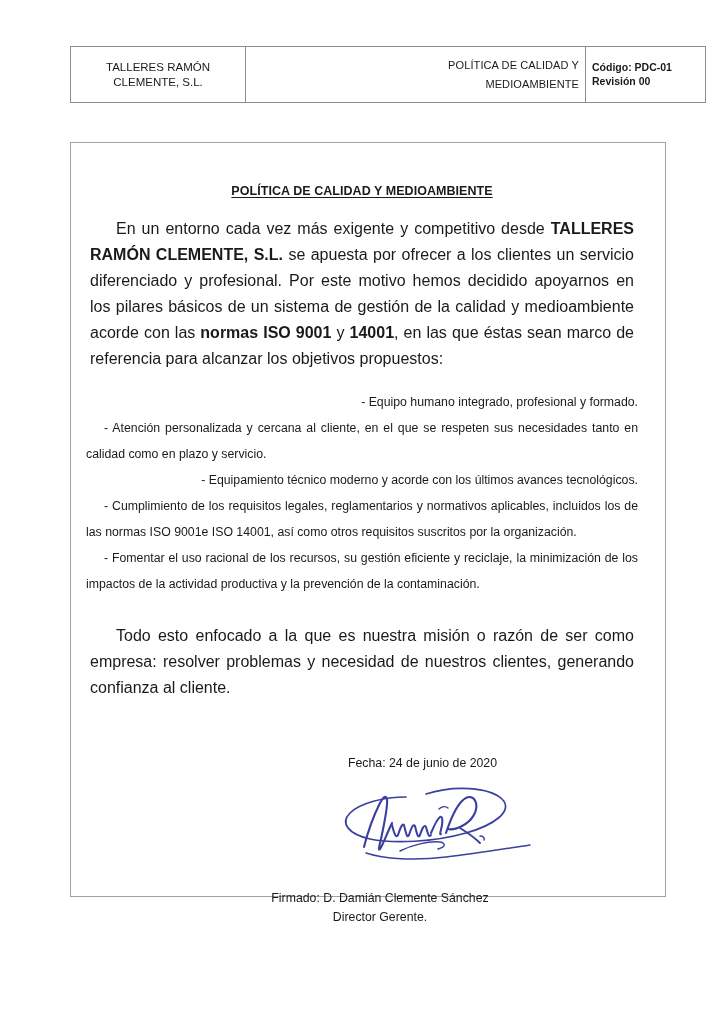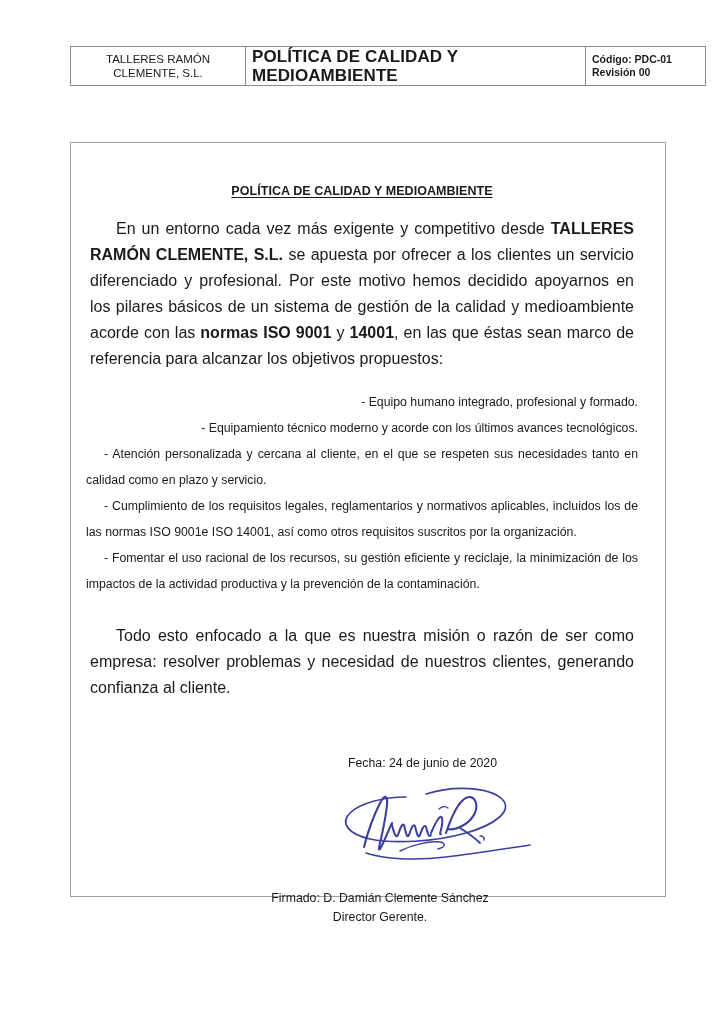--- a/index.html
+++ b/index.html
@@ -16,40 +16,40 @@
     color: #1a1a1a;
     overflow: hidden;
   }
 
   
   .header-table {
     position: absolute;
     left: 70px;
     top: 46px;
     width: 596px;
-    height: 40px;
+    height: 57px;
     border-collapse: collapse;
     table-layout: fixed;
   }
   .header-table td {
     border: 1px solid #8c8c8c;
     padding: 0 6px;
     vertical-align: middle;
   }
   .cell-company {
     width: 162px;
     text-align: center;
     font-size: 11.5px;
     line-height: 14.5px;
   }
   .cell-title {
     width: 327px;
-    text-align: left;
-    font-weight: bold;
-    font-size: 17px;
+    text-align: right;
+    font-weight: normal;
+    font-size: 11px;
     line-height: 19px;
     letter-spacing: 0.1px;
   }
   .cell-code {
     width: 107px;
     text-align: left;
     font-size: 10.5px;
     line-height: 13.5px;
     padding-left: 8px;
     font-weight: bold;
@@ -171,22 +171,22 @@
 
   <div class="content">
 
     <div class="doc-title">POLÍTICA DE CALIDAD Y MEDIOAMBIENTE</div>
 
     <p class="para"><span>En un entorno cada vez más exigente y competitivo desde </span><b>TALLERES RAMÓN CLEMENTE, S.L.</b><span> se apuesta por ofrecer a los clientes un servicio diferenciado y profesional. Por este motivo hemos decidido apoyarnos en los pilares básicos de un sistema de gestión de la calidad y medioambiente acorde con las </span><b>normas ISO 9001</b><span> y </span><b>14001</b><span>, en las que éstas sean marco de referencia para alcanzar los objetivos propuestos:</span></p>
 
     <div class="spacer-sm"></div>
 
     <p class="bullet nojust">-  Equipo humano integrado, profesional y formado.</p>
+    <p class="bullet">-  Atención personalizada y cercana al cliente, en el que se respeten sus necesidades tanto en calidad como en plazo y servicio.</p>
     <p class="bullet nojust">-  Equipamiento técnico moderno y acorde con los últimos avances tecnológicos.</p>
-    <p class="bullet">-  Atención personalizada y cercana al cliente, en el que se respeten sus necesidades tanto en calidad como en plazo y servicio.</p>
     <p class="bullet">-  Cumplimiento de los requisitos legales, reglamentarios y normativos aplicables, incluidos los de las normas ISO 9001e ISO 14001, así como otros requisitos suscritos por la organización.</p>
     <p class="bullet">-  Fomentar el uso racional de los recursos, su gestión eficiente y reciclaje, la minimización de los impactos de la actividad productiva y la prevención de la contaminación.</p>
 
     <div class="spacer-md"></div>
 
     <p class="para">Todo esto enfocado a la que es nuestra misión o razón de ser como empresa: resolver problemas y necesidad de nuestros clientes, generando confianza al cliente.</p>
 
     <div class="sign-block">
       <p class="fecha">Fecha: 24 de junio de 2020</p>
 

